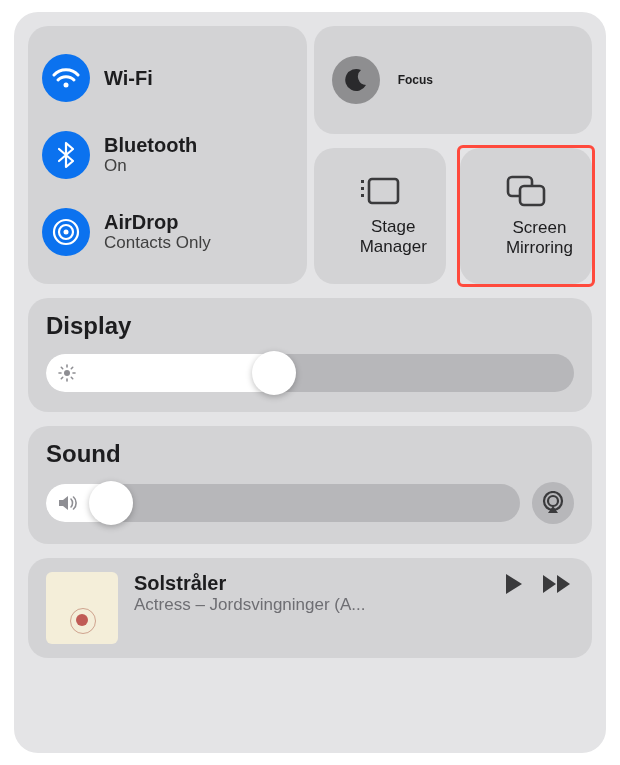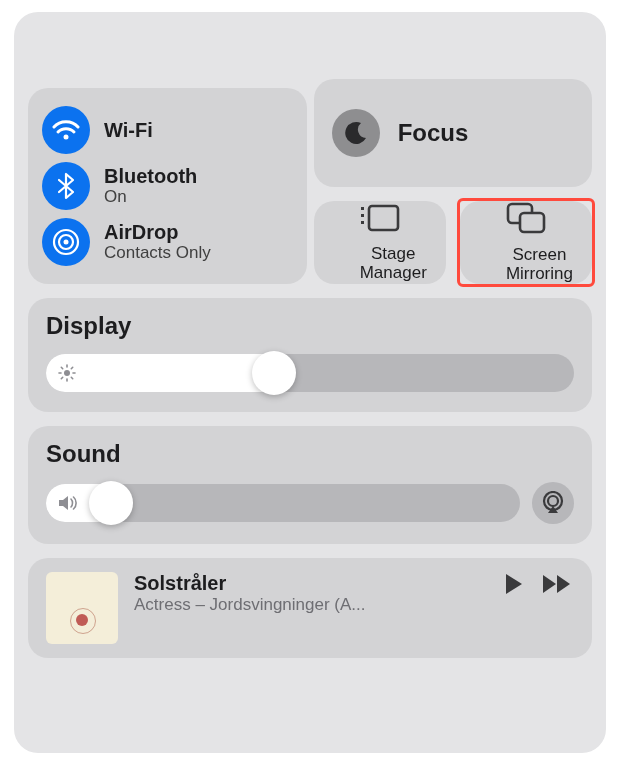--- a/index.html
+++ b/index.html
@@ -17,21 +17,20 @@
       width: 100%;
       height: 100%;
       display: flex;
       flex-direction: column;
       gap: 14px;
     }
     .top-row {
       display: flex;
       gap: 7px;
       height: 258px;
-      align-items: flex-end;
     }
     .conn-module {
       background: #d3d3d5;
       border-radius: 20px;
       padding: 14px 14px;
       width: 50%;
       display: flex;
       flex-direction: column;
       justify-content: space-around;
     }
@@ -74,21 +73,21 @@
       background: #d3d3d5;
       border-radius: 20px;
       height: 108px;
       display: flex;
       align-items: center;
       padding: 0 18px;
       gap: 18px;
       cursor: pointer;
     }
     .focus-label {
-      font-size: 24px;
+      font-size: 12px;
       font-weight: 600;
       color: #1d1d1f;
     }
     .tile-row {
       display: flex;
       gap: 14px;
       flex: 1;
     }
     .tile {
       background: #d3d3d5;

